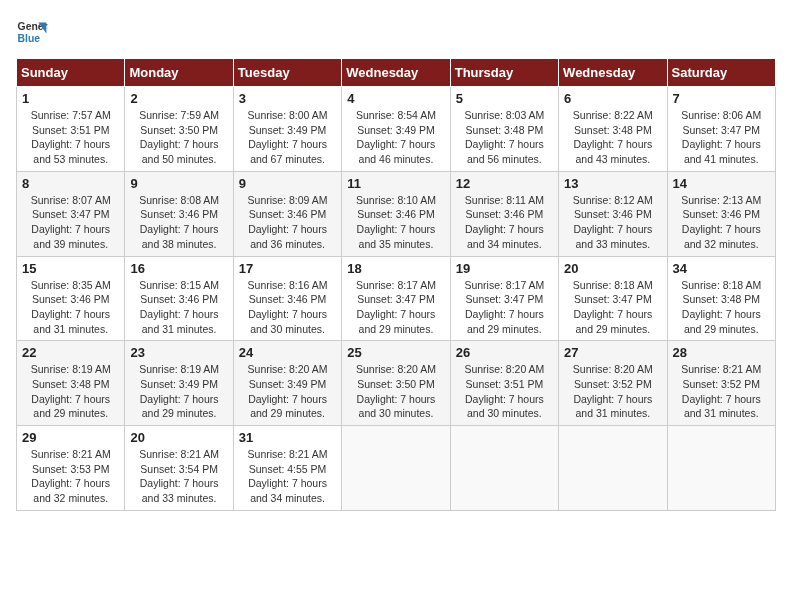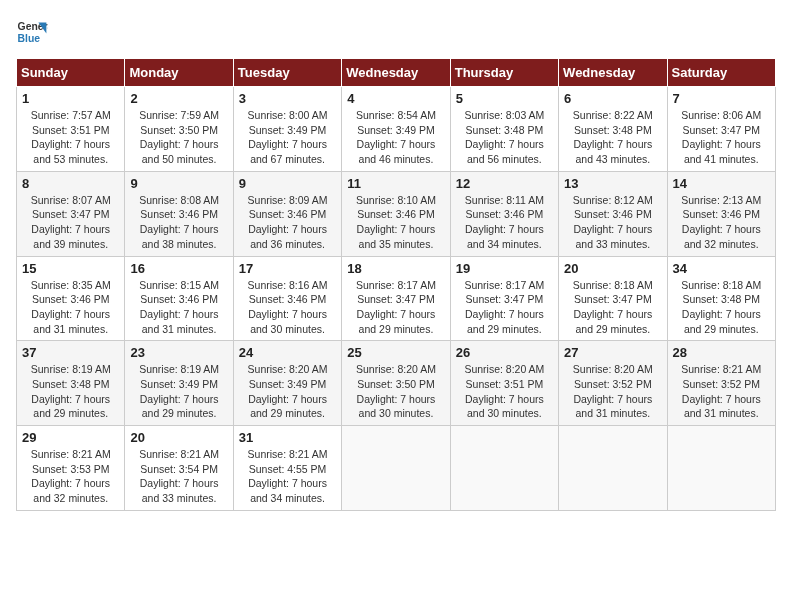--- a/index.html
+++ b/index.html
@@ -195,21 +195,21 @@
           <span class="day-num">20</span>
           <div class="day-detail"><span>Sunrise: 8:18 AM</span><br><span>Sunset: 3:47 PM</span><br><span>Daylight: 7 hours</span><br><span>and 29 minutes.</span></div>
         </td>
         <td>
           <span class="day-num">34</span>
           <div class="day-detail"><span>Sunrise: 8:18 AM</span><br><span>Sunset: 3:48 PM</span><br><span>Daylight: 7 hours</span><br><span>and 29 minutes.</span></div>
         </td>
       </tr>
       <tr>
         <td>
-          <span class="day-num">37</span>
+          <span class="day-num">22</span>
           <div class="day-detail"><span>Sunrise: 8:19 AM</span><br><span>Sunset: 3:48 PM</span><br><span>Daylight: 7 hours</span><br><span>and 29 minutes.</span></div>
         </td>
         <td>
           <span class="day-num">23</span>
           <div class="day-detail"><span>Sunrise: 8:19 AM</span><br><span>Sunset: 3:49 PM</span><br><span>Daylight: 7 hours</span><br><span>and 29 minutes.</span></div>
         </td>
         <td>
           <span class="day-num">24</span>
           <div class="day-detail"><span>Sunrise: 8:20 AM</span><br><span>Sunset: 3:49 PM</span><br><span>Daylight: 7 hours</span><br><span>and 29 minutes.</span></div>
         </td>

